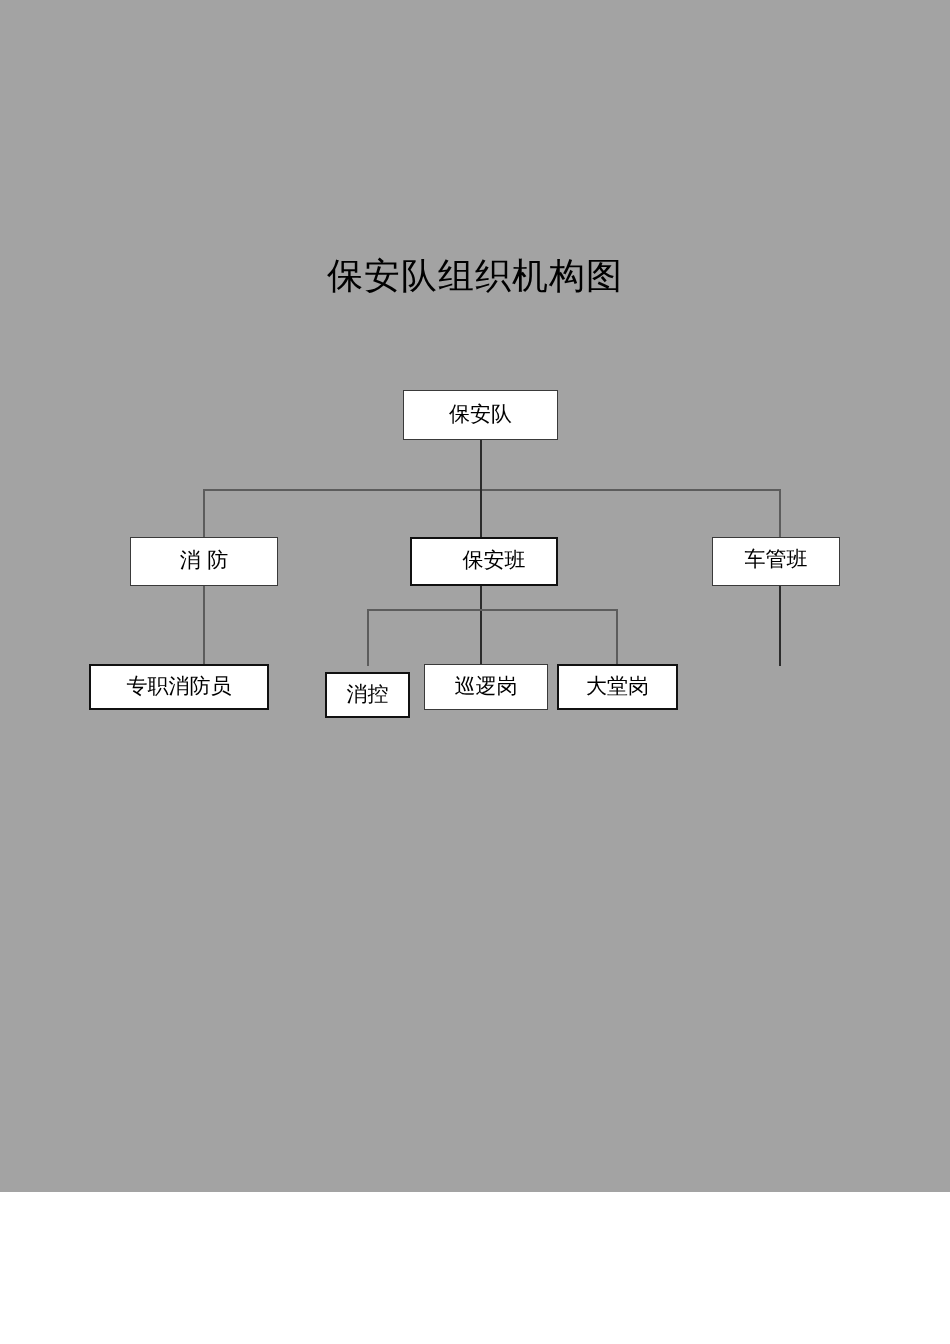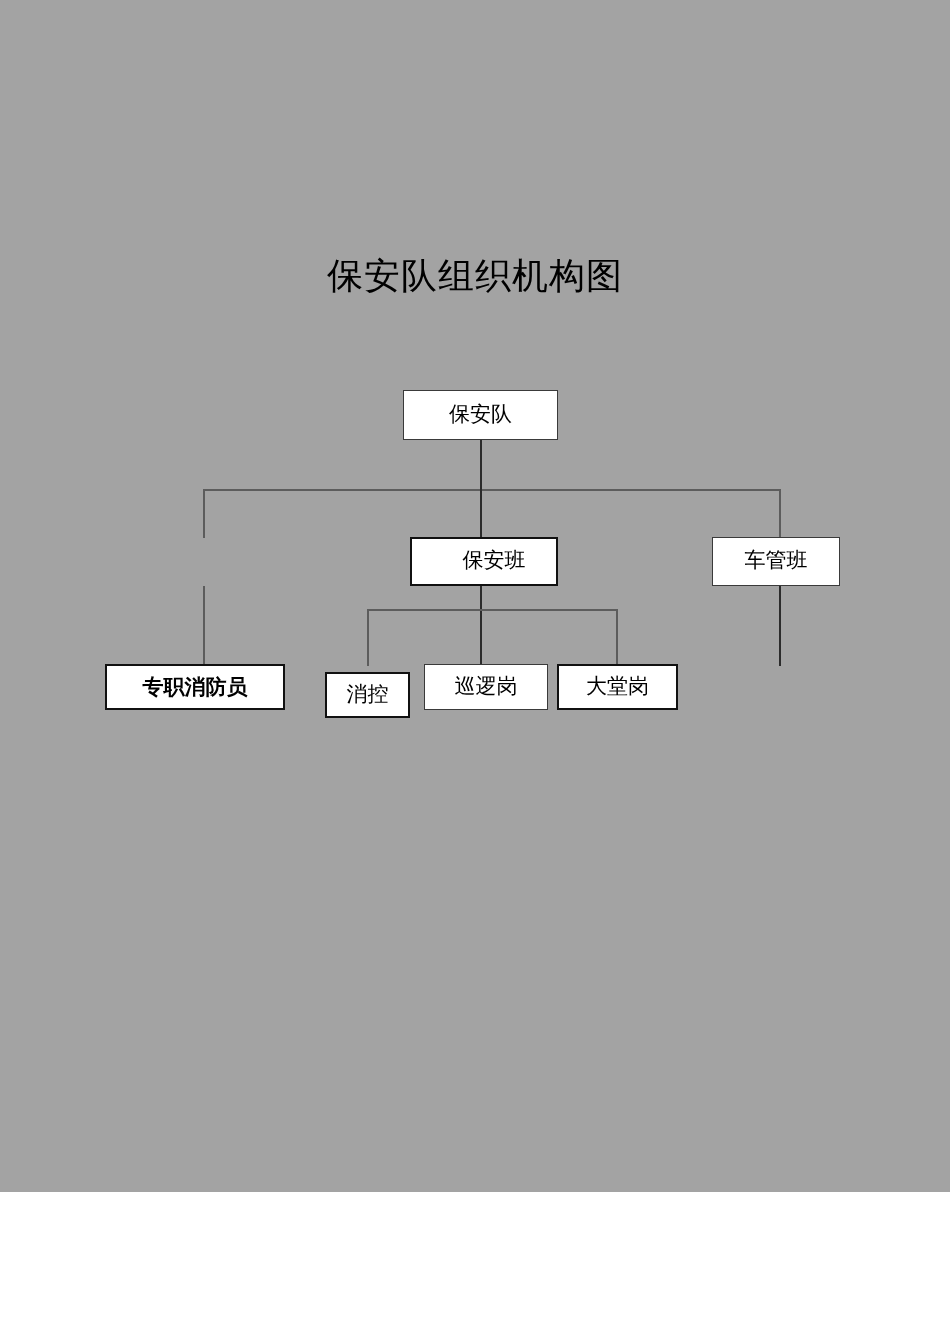--- a/index.html
+++ b/index.html
@@ -110,30 +110,33 @@
     <div class="line h thin" style="left:367px; top:609px; width:250px;"></div>
     <div class="line v thin" style="left:367px; top:609px; height:57px;"></div>
     <div class="line v thin" style="left:616px; top:609px; height:57px;"></div>
 
     <div class="line v" style="left:779px; top:586px; height:80px;"></div>
 
     <div class="node" style="left:403px; top:390px; width:155px; height:50px;">
       <span class="node-label">保安队</span>
     </div>
 
+    <div class="node" style="left:130px; top:537px; width:148px; height:49px;">
+      <span class="node-label">消  防</span>
+    </div>
 
     <div class="node thick" style="left:410px; top:537px; width:148px; height:49px;padding-left:20px;">
       <span class="node-label">保安班</span>
     </div>
 
-    <div class="node" style="left:712px; top:537px; width:128px; height:49px;">
+    <div class="node" style="left:712px; top:537px; width:128px; height:49px;font-family:Liberation Mono, monospace;">
       <span class="node-label">车管班</span>
     </div>
 
-    <div class="node thick" style="left:105px; top:664px; width:180px; height:46px;font-weight:bold;">
+    <div class="node thick" style="left:89px; top:664px; width:180px; height:46px;">
       <span class="node-label">专职消防员</span>
     </div>
 
     <div class="node thick" style="left:325px; top:672px; width:85px; height:46px;">
       <span class="node-label">消控</span>
     </div>
 
     <div class="node thick" style="left:557px; top:664px; width:121px; height:46px;">
       <span class="node-label">大堂岗</span>
     </div>

